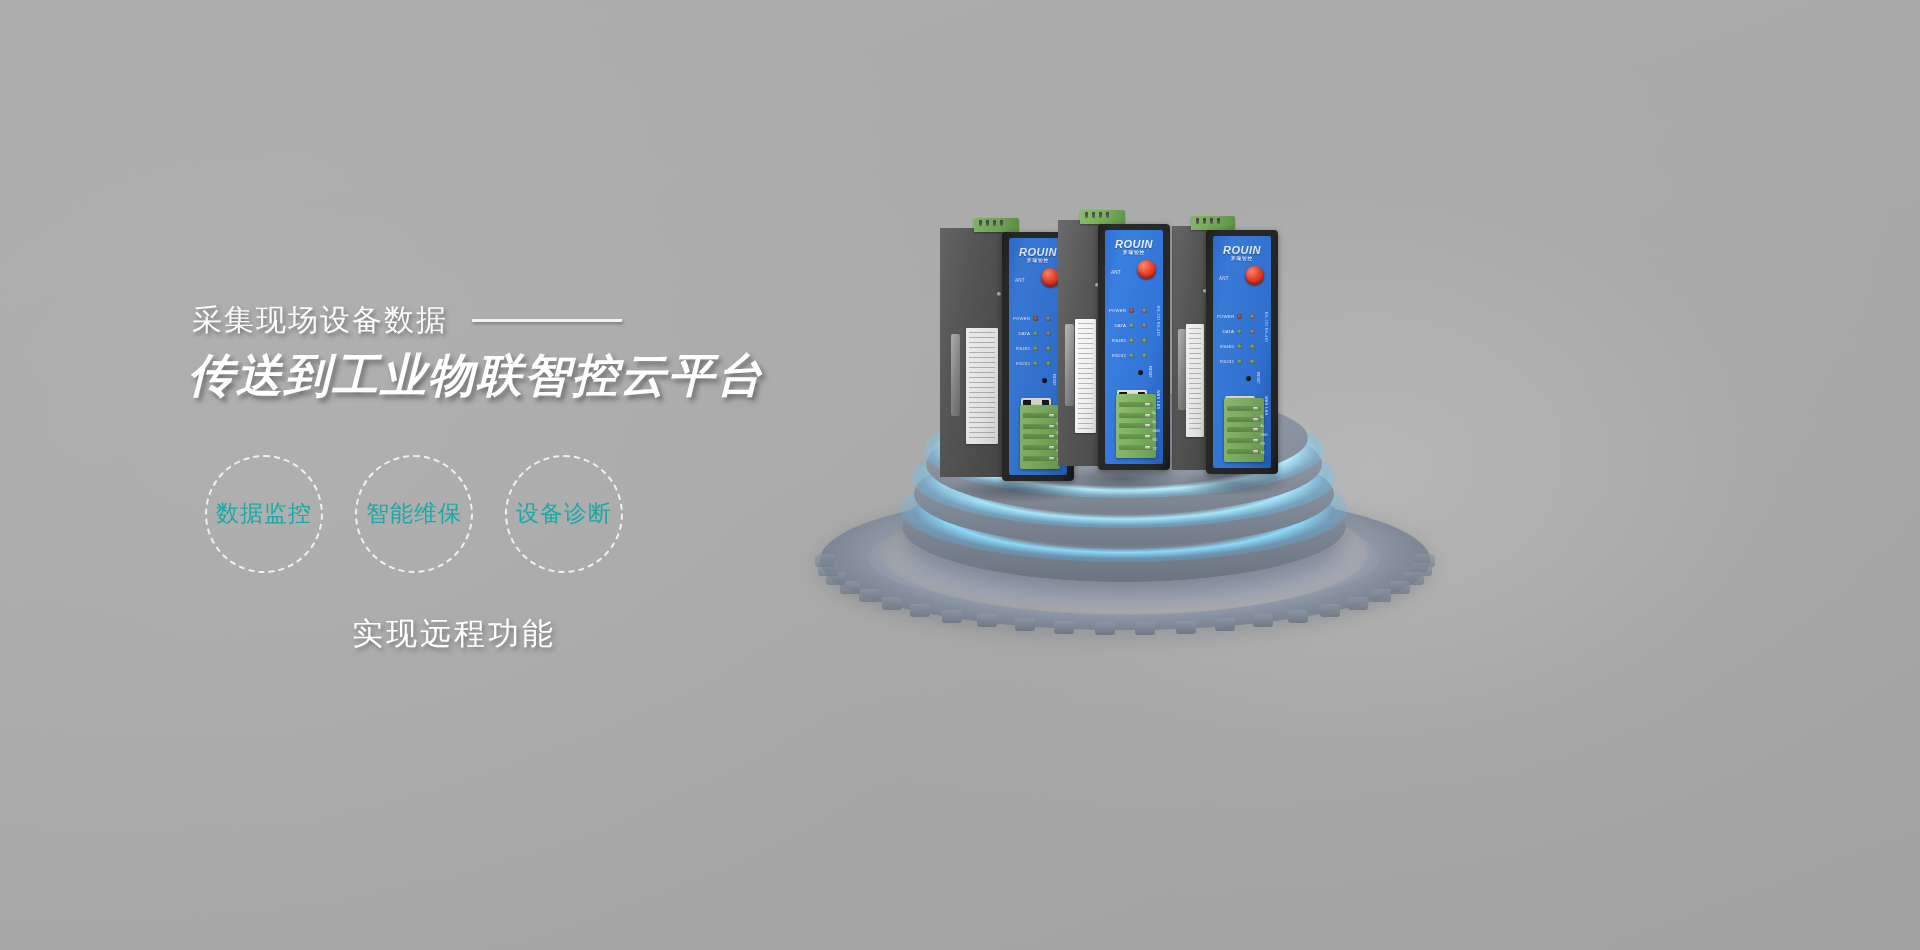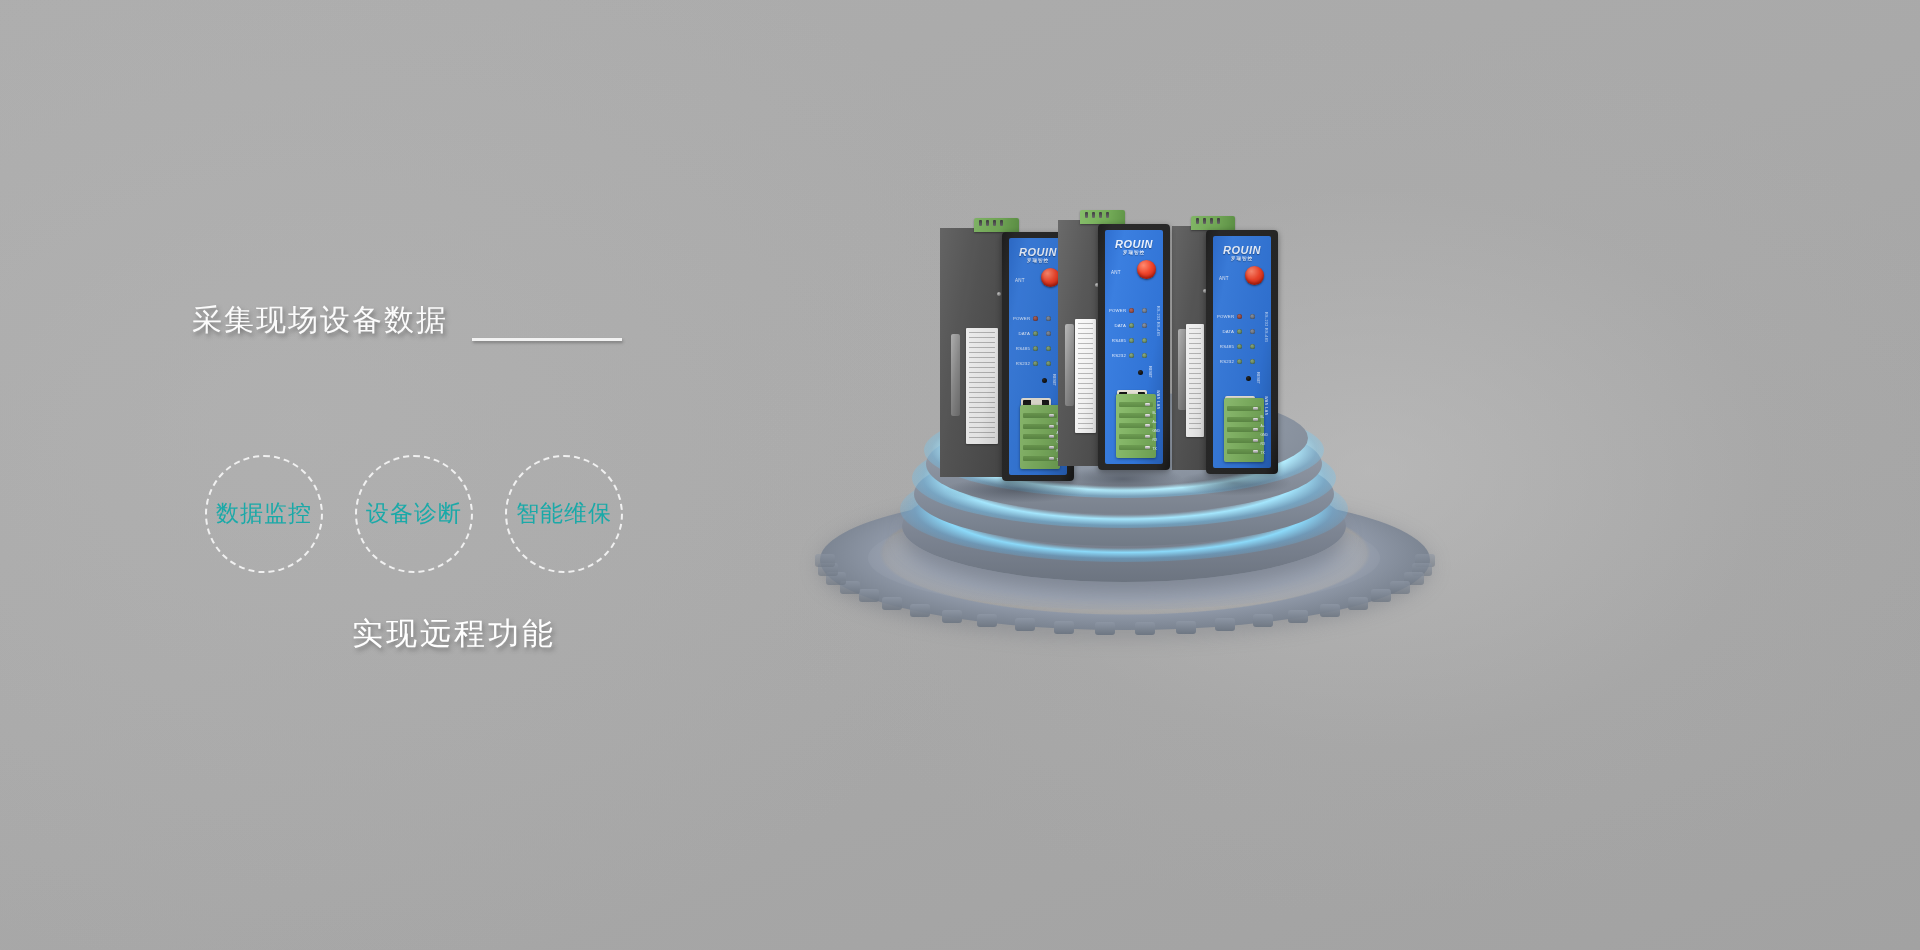--- a/index.html
+++ b/index.html
@@ -17,21 +17,21 @@
       radial-gradient(ellipse 1100px 800px at 300px 420px, rgba(186,186,186,.35) 0%, rgba(168,168,168,0) 70%),
       linear-gradient(160deg,#adadad 0%,#a9a9a9 45%,#a2a2a2 100%);
     overflow:hidden;
   }
 
   
   #copy { position:absolute; left:0; top:0; width:760px; height:950px; }
 
   .kicker-row{
     position:absolute; left:192px; top:300px;
-    display:flex; align-items:flex-end; gap:24px;
+    display:flex; align-items:center; gap:24px;
   }
   .kicker{
     font-size:30px; letter-spacing:2px; color:#fbfbfb; font-weight:400;
     text-shadow:2px 3px 4px rgba(70,70,70,.55);
     white-space:nowrap;
   }
   .kicker-rule{
     width:150px; height:3px; background:#f2f2f2;
     box-shadow:1px 2px 3px rgba(70,70,70,.45);
   }
@@ -254,33 +254,34 @@
 
 <div id="stage">
 
   <div id="copy">
 
     <div class="kicker-row">
       <div class="kicker">采集现场设备数据</div>
       <div class="kicker-rule"></div>
     </div>
 
+    <div class="headline">传送到工业物联智控云平台</div>
 
     <div id="circles">
       <div class="circle">
         <span>数据</span>
         <span>监控</span>
       </div>
       <div class="circle">
+        <span>智能</span>
+        <span>维保</span>
+      </div>
+      <div class="circle">
         <span>设备</span>
         <span>诊断</span>
-      </div>
-      <div class="circle">
-        <span>智能</span>
-        <span>维保</span>
       </div>
     </div>
 
     <div class="sub-head">实现远程功能</div>
   </div>
 
   <div id="scene">
 
     <div class="gear-ring"></div>
     <div class="gear-teeth" id="teeth">

